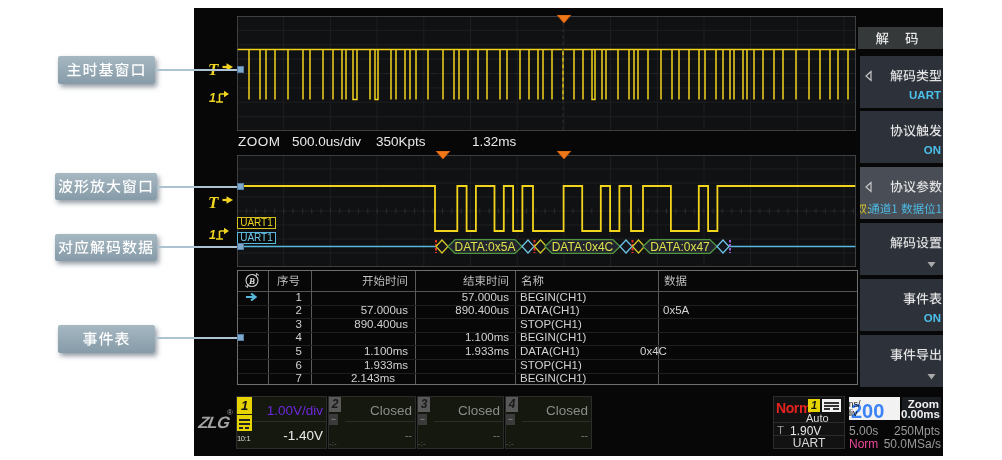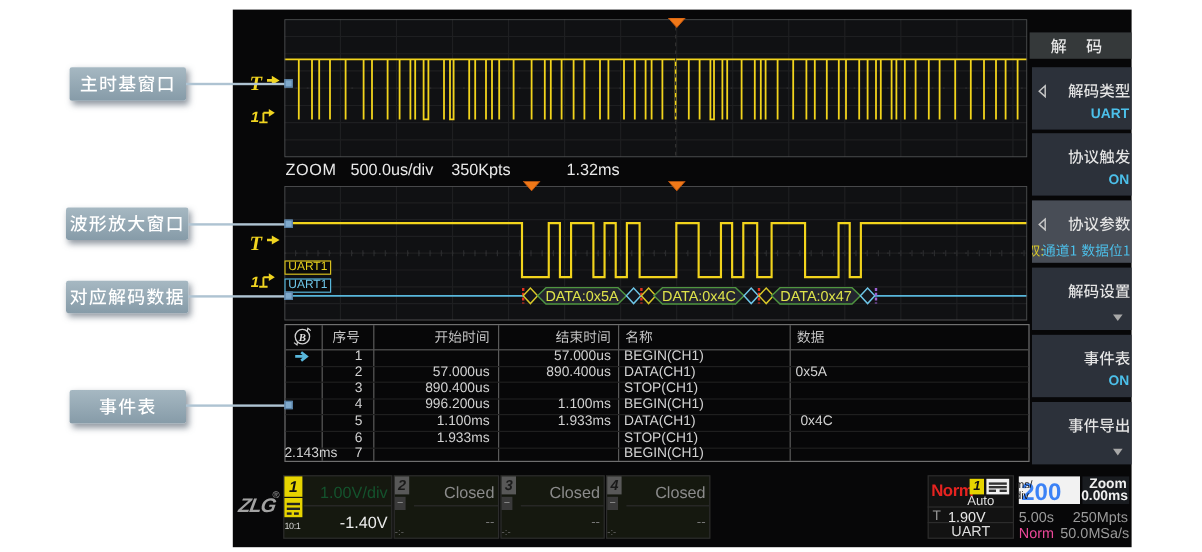--- a/index.html
+++ b/index.html
@@ -165,33 +165,32 @@
     <div class="abs" style="left:283px;top:0.5px">BEGIN(CH1)</div>
     <div class="abs" style="left:0;top:14.1px;width:65px;text-align:right">2</div>
     <div class="abs" style="left:0;top:14.1px;width:171px;text-align:right">57.000us</div>
     <div class="abs" style="left:0;top:14.1px;width:272px;text-align:right">890.400us</div>
     <div class="abs" style="left:283px;top:14.1px">DATA(CH1)</div>
     <div class="abs" style="left:426px;top:14.1px">0x5A</div>
     <div class="abs" style="left:0;top:27.7px;width:65px;text-align:right">3</div>
     <div class="abs" style="left:0;top:27.7px;width:171px;text-align:right">890.400us</div>
     <div class="abs" style="left:283px;top:27.7px">STOP(CH1)</div>
     <div class="abs" style="left:0;top:41.3px;width:65px;text-align:right">4</div>
-    <div class="abs" style="left:0;top:41.3px;width:171px;text-align:right">996.200us</div>
     <div class="abs" style="left:0;top:41.3px;width:272px;text-align:right">1.100ms</div>
     <div class="abs" style="left:283px;top:41.3px">BEGIN(CH1)</div>
     <div class="abs" style="left:0;top:54.9px;width:65px;text-align:right">5</div>
     <div class="abs" style="left:0;top:54.9px;width:171px;text-align:right">1.100ms</div>
     <div class="abs" style="left:0;top:54.9px;width:272px;text-align:right">1.933ms</div>
     <div class="abs" style="left:283px;top:54.9px">DATA(CH1)</div>
-    <div class="abs" style="left:430px;top:54.9px">0x4C</div>
+    <div class="abs" style="left:403px;top:54.9px">0x4C</div>
     <div class="abs" style="left:0;top:68.5px;width:65px;text-align:right">6</div>
     <div class="abs" style="left:0;top:68.5px;width:171px;text-align:right">1.933ms</div>
     <div class="abs" style="left:283px;top:68.5px">STOP(CH1)</div>
     <div class="abs" style="left:0;top:82.1px;width:65px;text-align:right">7</div>
-    <div class="abs" style="left:0;top:82.1px;width:272px;text-align:left">2.143ms</div>
+    <div class="abs" style="left:0;top:82.1px;width:272px;text-align:center">2.143ms</div>
     <div class="abs" style="left:283px;top:82.1px">BEGIN(CH1)</div>
   </div>
 <svg style="position:absolute;left:245px;top:292px;" width="16" height="10" viewBox="0 0 16 10">
     <path d="M1,5 h8 M6,1.5 l4.5,3.5 l-4.5,3.5" stroke="#58b7dc" stroke-width="2.2" fill="none"></path>
   </svg>
 <div class="abs" style="left:858px;top:27px;width:85px;height:22px;background:#35393a"></div>
 <svg style="position:absolute;left:858px;top:27px;" width="85" height="22" viewBox="0 0 85 22">
     <path d="M20.9445 9.5205V10.9515H19.945500000000003V9.5205ZM21.835500000000003 9.5205H22.848000000000003V10.9515H21.835500000000003ZM19.797 8.5485C19.9995 8.157 20.202 7.752000000000001 20.3775 7.32H21.957C21.808500000000002 7.7385 21.619500000000002 8.184 21.444000000000003 8.5485ZM19.905 5.092499999999999C19.5 6.726000000000001 18.771 8.3325 17.826 9.344999999999999C18.096 9.5205 18.5685 9.8985 18.7575 10.100999999999999L18.879 9.9525V12.1395C18.879 13.6515 18.798000000000002 15.663 17.880000000000003 17.094C18.1365 17.201999999999998 18.609 17.499 18.811500000000002 17.6745C19.392000000000003 16.7835 19.6755 15.609 19.824 14.448H20.9445V16.8645H21.835500000000003V16.446C21.984 16.7295 22.119 17.201999999999998 22.146 17.499C22.794 17.499 23.212500000000002 17.472 23.523000000000003 17.283C23.8335 17.094 23.9145 16.7565 23.9145 16.2705V8.5485H22.578000000000003C22.8885 7.9815000000000005 23.172 7.333500000000001 23.388 6.753L22.6185 6.2805L22.443 6.3345H20.742C20.85 6.0105 20.9445 5.673 21.039 5.3355ZM20.9445 11.883V13.4895H19.905C19.932000000000002 13.017 19.945500000000003 12.558 19.945500000000003 12.1395V11.883ZM21.835500000000003 11.883H22.848000000000003V13.4895H21.835500000000003ZM21.835500000000003 14.448H22.848000000000003V16.2435C22.848000000000003 16.3785 22.821 16.419 22.686 16.419C22.564500000000002 16.4325 22.2405 16.4325 21.835500000000003 16.419ZM25.2375 10.3035C25.021500000000003 11.410499999999999 24.630000000000003 12.531 24.076500000000003 13.286999999999999C24.333000000000002 13.395 24.805500000000002 13.638 25.021500000000003 13.7865C25.251 13.4625 25.467000000000002 13.044 25.656 12.5985H27.060000000000002V14.0565H24.387V15.177H27.060000000000002V17.6205H28.2615V15.177H30.475500000000004V14.0565H28.2615V12.5985H30.1515V11.504999999999999H28.2615V10.3035H27.060000000000002V11.504999999999999H26.034C26.142000000000003 11.181000000000001 26.223 10.843499999999999 26.2905 10.506ZM24.3195 5.794499999999999V6.8475H26.020500000000002C25.8045 8.022 25.332 8.994 23.9955 9.5745C24.252000000000002 9.777000000000001 24.549 10.182 24.684 10.452C26.331000000000003 9.682500000000001 26.9385 8.427 27.1815 6.8475H28.950000000000003C28.8825 8.2245 28.788000000000004 8.778 28.653 8.9535C28.558500000000002 9.061499999999999 28.4505 9.0885 28.275000000000002 9.075C28.086000000000002 9.075 27.654000000000003 9.075 27.168 9.021C27.330000000000002 9.3045 27.438000000000002 9.75 27.451500000000003 10.074C28.018500000000003 10.100999999999999 28.558500000000002 10.100999999999999 28.842 10.060500000000001C29.193 10.02 29.4225 9.9255 29.625 9.682500000000001C29.908500000000004 9.344999999999999 30.03 8.4405 30.111 6.2265C30.1245 6.077999999999999 30.138 5.794499999999999 30.138 5.794499999999999Z M52.614000000000004 13.665V14.799H57.6225V13.665ZM53.62650000000001 7.711500000000001C53.532000000000004 9.102 53.343 10.9515 53.167500000000004 12.0855H58.473000000000006C58.243500000000004 14.8395 57.96000000000001 15.9735 57.6225 16.2975C57.501000000000005 16.446 57.352500000000006 16.473 57.136500000000005 16.4595C56.88000000000001 16.4595 56.313 16.4595 55.70550000000001 16.392C55.89450000000001 16.716 56.029500000000006 17.2155 56.043000000000006 17.553C56.7045 17.5935 57.312000000000005 17.58 57.663000000000004 17.553C58.095000000000006 17.5125 58.3785 17.4045 58.662000000000006 17.0805C59.1345 16.581 59.44500000000001 15.1365 59.728500000000004 11.532C59.755500000000005 11.3565 59.769000000000005 10.992 59.769000000000005 10.992H58.176C58.392 9.3045 58.594500000000004 7.3469999999999995 58.70250000000001 5.888999999999999L57.798 5.794499999999999L57.5955 5.8485H52.978500000000004V7.009500000000001H57.39300000000001C57.285000000000004 8.1705 57.123000000000005 9.682500000000001 56.961000000000006 10.992H54.504000000000005C54.639 9.993 54.74700000000001 8.7915 54.828 7.7925ZM47.65950000000001 5.7675V6.9285H49.225500000000004C48.874500000000005 8.8725 48.267 10.6815 47.362500000000004 11.8965C47.551500000000004 12.247499999999999 47.82150000000001 13.017 47.8755 13.341000000000001C48.105000000000004 13.057500000000001 48.321000000000005 12.747 48.523500000000006 12.409500000000001V17.013H49.617000000000004V15.96H52.060500000000005V9.9525H49.630500000000005C49.968 8.994 50.224500000000006 7.968 50.42700000000001 6.9285H52.398V5.7675ZM49.617000000000004 11.073H50.940000000000005V14.826H49.617000000000004Z" fill="#e8e8e8"></path>
   </svg>
 <div class="abs" style="left:860px;top:56px;width:83px;height:52px;background:#2c313a"></div>
@@ -250,21 +249,21 @@
 <div class="abs" style="left:199px;top:413px;color:#a2a2a2;font-size:16.5px;font-weight:bold;font-style:italic;letter-spacing:-1px;transform:skewX(-10deg)">ZLG</div>
 <div class="abs" style="left:227px;top:408px;color:#a2a2a2;font-size:8px">®</div>
 <div class="abs" style="left:236px;top:396px;width:91px;height:53px;background:#15180f;border:1px solid #2c2c2c"></div>
 <div class="abs" style="left:237px;top:397px;width:15px;height:17px;background:#e6d400;color:#111;font-size:13px;font-weight:bold;font-style:italic;text-align:center;line-height:17px">1</div>
 <div class="abs" style="left:237px;top:415px;width:15px;height:16px;background:#e6d400"></div>
 <div class="abs" style="left:239px;top:419px;width:11px;height:2px;background:#222"></div>
 <div class="abs" style="left:239px;top:423px;width:11px;height:2px;background:#222"></div>
 <div class="abs" style="left:239px;top:427px;width:4px;height:2px;background:#222"></div>
 <div class="abs" style="left:245px;top:427px;width:4px;height:2px;background:#222"></div>
 <div class="abs" style="left:237px;top:434px;color:#d8d8d8;font-size:7.5px;letter-spacing:-0.3px">10:1</div>
-<div class="abs" style="left:254px;top:403px;width:69px;color:#14532d;font-size:13.5px;text-align:right">1.00V/div</div>
+<div class="abs" style="left:254px;top:403px;width:69px;color:#6d28d9;font-size:13.5px;text-align:right">1.00V/div</div>
 <div class="abs" style="left:254px;top:428px;width:69px;color:#ececec;font-size:13.5px;text-align:right">-1.40V</div>
 <div class="abs" style="left:253px;top:421px;width:73px;height:1px;background:#2c2c2c"></div>
 <div class="abs" style="left:328px;top:396px;width:88px;height:53px;background:#15180f;border:1px solid #2c2c2c"></div>
 <div class="abs" style="left:329px;top:397px;width:12px;height:15px;background:#585858;color:#1a1a1a;font-size:12px;font-weight:bold;font-style:italic;text-align:center;line-height:15px">2</div>
 <div class="abs" style="left:329px;top:414px;width:9px;height:11px;background:#3a3a3a;color:#999;font-size:9px;text-align:center;line-height:10px">−</div>
 <div class="abs" style="left:346px;top:403px;width:66px;color:#8b8b8b;font-size:13.5px;text-align:right">Closed</div>
 <div class="abs" style="left:346px;top:429px;width:66px;color:#777;font-size:11px;text-align:right">--</div>
 <div class="abs" style="left:329px;top:439px;color:#666;font-size:8px">-:-</div>
 <div class="abs" style="left:345px;top:421px;width:70px;height:1px;background:#2c2c2c"></div>
 <div class="abs" style="left:417px;top:396px;width:87px;height:53px;background:#15180f;border:1px solid #2c2c2c"></div>

